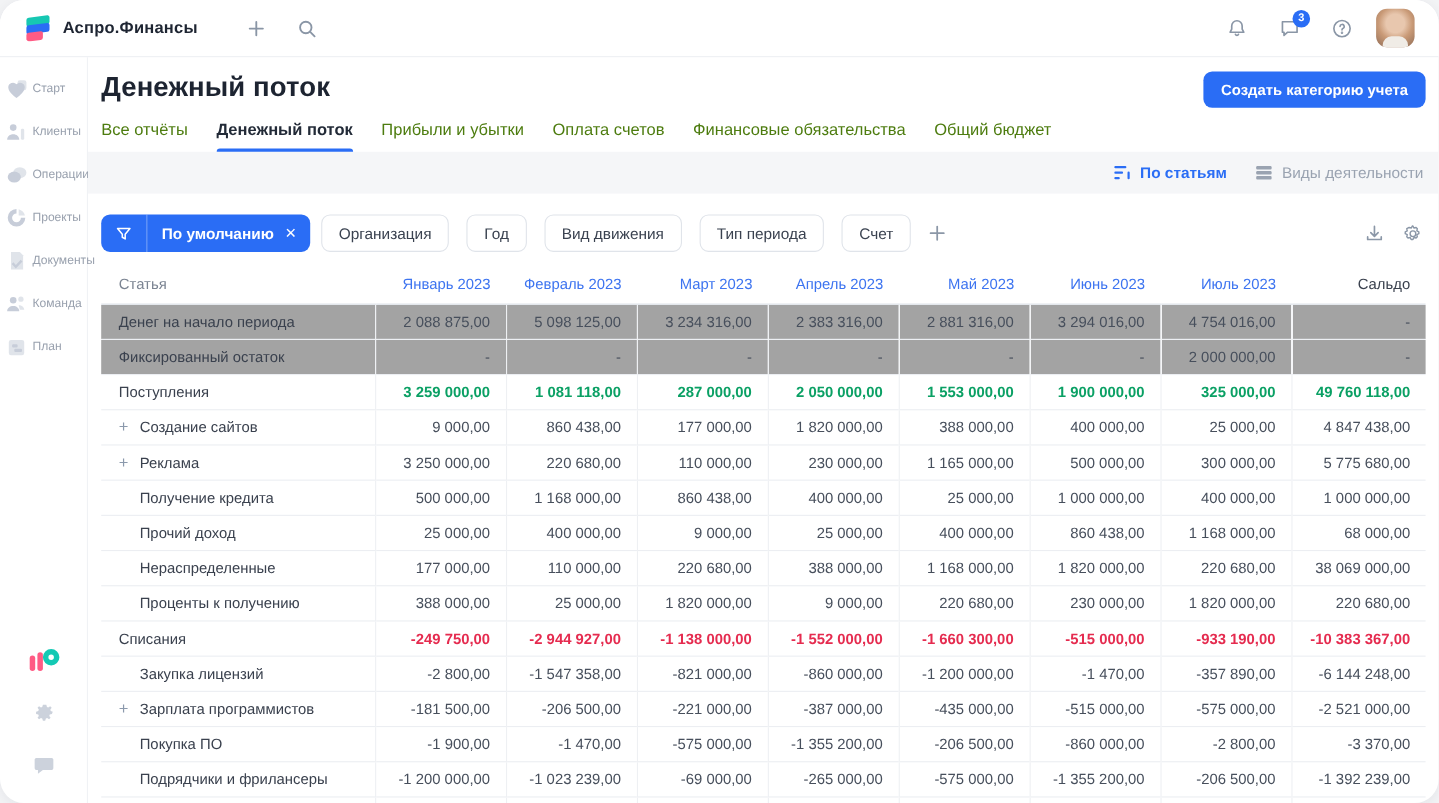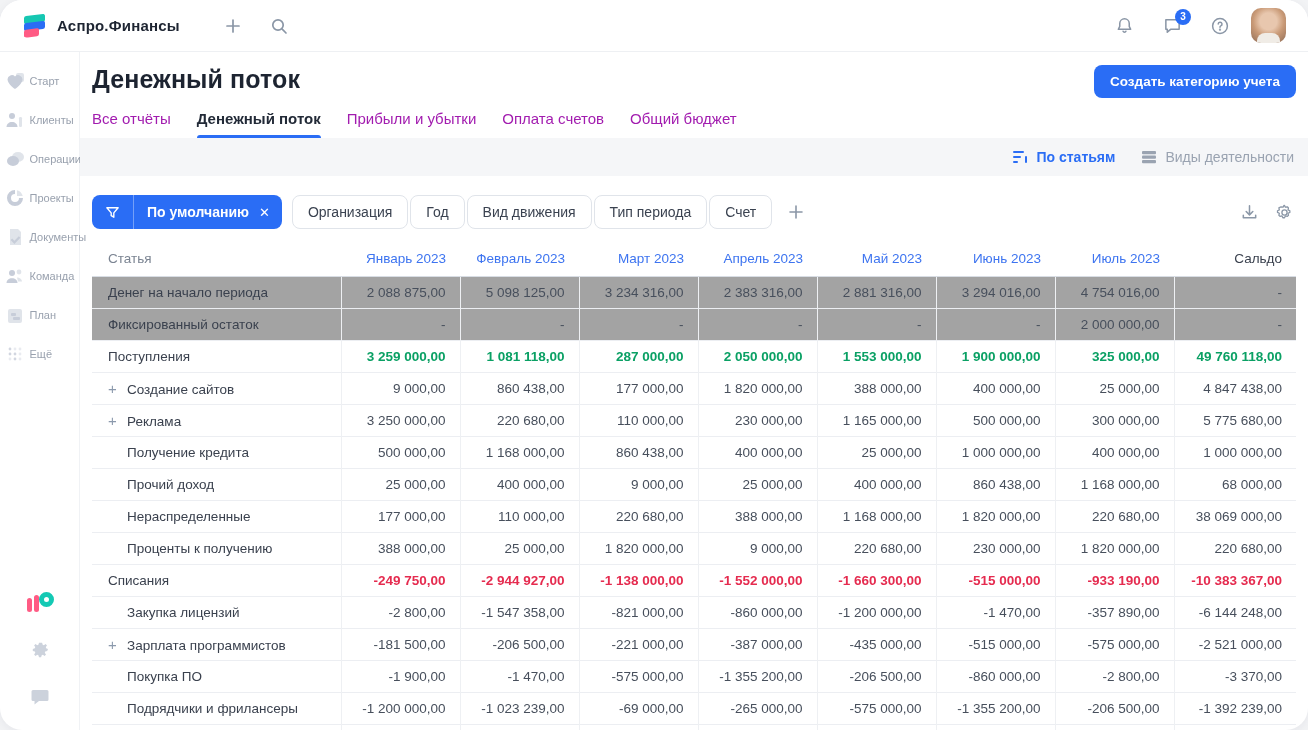--- a/index.html
+++ b/index.html
@@ -48,21 +48,21 @@
 
   .main{ flex:1; min-width:0; display:flex; flex-direction:column; }
 
   
   .page-head{ padding:13px 12px 0 12px; display:flex; align-items:flex-start;}
   h1{ font-size:25px; font-weight:700; color:#1d2431; letter-spacing:.1px;}
   .create-btn{ margin-left:auto; background:#2a6df5; color:#fff; border:none; height:33px;
                border-radius:8px; padding:0 16px; font-size:13.5px; font-weight:600; cursor:pointer;
                font-family:inherit;}
   .tabs{ display:flex; gap:26px; padding:12px 12px 0 12px;}
-  .tab{ font-size:15px; color:#a21caf; padding-bottom:11px; cursor:pointer; position:relative; white-space:nowrap;}
+  .tab{ font-size:15px; color:#4d7c0f; padding-bottom:11px; cursor:pointer; position:relative; white-space:nowrap;}
   .tab.active{ color:#222a37; font-weight:600;}
   .tab.active::after{ content:""; position:absolute; left:0; right:0; bottom:0; height:3px;
                       background:#2a6df5; border-radius:3px 3px 0 0;}
   .subtabs{ background:#f5f6f8; height:38px; display:flex; align-items:center; gap:26px; padding:0 14px;justify-content:flex-end;}
   .subtab{ display:flex; align-items:center; gap:8px; font-size:14px; cursor:pointer; color:#9aa3b1;}
   .subtab.active{ color:#2a6df5; font-weight:600;}
   .subtab .sic{ display:flex;}
 
   
   .toolbar{ display:flex; align-items:center; gap:10px; padding:19px 14px 14px 12px;}
@@ -212,38 +212,20 @@
           <div class="side-item">
             <span class="ic">
               <svg width="22" height="20" viewBox="0 0 22 20" fill="currentColor">
                 <rect x="4" y="4" width="14" height="14" rx="2" opacity=".55"></rect>
                 <rect x="7" y="8" width="5" height="3" rx="1"></rect>
                 <rect x="9" y="12" width="7" height="3" rx="1"></rect>
               </svg>
             </span>
             <span class="lb">План</span>
           </div>
-          <div class="side-item">
-            <span class="ic">
-              <svg width="22" height="20" viewBox="0 0 22 20" fill="currentColor">
-                <g opacity=".8">
-                  <circle cx="6" cy="5" r="1.4"></circle>
-                  <circle cx="11" cy="5" r="1.4" opacity=".5"></circle>
-                  <circle cx="16" cy="5" r="1.4" opacity=".5"></circle>
-                  <circle cx="6" cy="10" r="1.4"></circle>
-                  <circle cx="11" cy="10" r="1.4"></circle>
-                  <circle cx="16" cy="10" r="1.4" opacity=".5"></circle>
-                  <circle cx="6" cy="15" r="1.4" opacity=".5"></circle>
-                  <circle cx="11" cy="15" r="1.4"></circle>
-                  <circle cx="16" cy="15" r="1.4" opacity=".5"></circle>
-                </g>
-              </svg>
-            </span>
-            <span class="lb">Ещё</span>
-          </div>
         </div>
       <div class="side-bottom">
         <div class="brandmark">
             <span class="bar b1"></span>
             <span class="bar b2"></span>
             <span class="ring"></span>
           </div>
         <div class="gic">
           <svg width="22" height="22" viewBox="0 0 22 22" fill="currentColor">
               <path d="M11 7.5A3.5 3.5 0 1 0 11 14.5 3.5 3.5 0 0 0 11 7.5zm8 3.5l-1.9-.7-.3-1.2 1.2-1.7-1.4-1.4-1.7 1.2-1.2-.5-.6-2H10l-.6 2-1.2.5-1.7-1.2-1.4 1.4 1.2 1.7-.5 1.2-2 .7v2l2 .6.5 1.2-1.2 1.7 1.4 1.4 1.7-1.2 1.2.5.6 2h2.1l.6-2 1.2-.5 1.7 1.2 1.4-1.4-1.2-1.7.4-1.2 2-.6z"></path>
@@ -261,20 +243,21 @@
       <div class="page-head">
         <h1>Денежный поток</h1>
         <button class="create-btn">Создать категорию учета</button>
       </div>
 
       <div class="tabs" id="tabs">
           <div class="tab">Все отчёты</div>
           <div class="tab active">Денежный поток</div>
           <div class="tab">Прибыли и убытки</div>
           <div class="tab">Оплата счетов</div>
+          <div class="tab">Финансовые обязательства</div>
           <div class="tab">Общий бюджет</div>
         </div>
 
       <div class="subtabs" id="subtabs">
           <div class="subtab active">
             <span class="sic">
               <svg width="16" height="14" viewBox="0 0 16 14" fill="currentColor">
                 <rect x="1" y="1" width="11" height="2" rx="1"></rect>
                 <rect x="1" y="6" width="8" height="2" rx="1"></rect>
                 <rect x="1" y="11" width="5" height="2" rx="1"></rect>
@@ -298,21 +281,21 @@
       <div class="toolbar">
         <div class="chip-active">
           <span class="funnel">
             <svg width="15" height="15" viewBox="0 0 16 16" fill="none" stroke="#fff" stroke-width="1.5" stroke-linejoin="round">
                 <path d="M2 3h12l-4.6 5.4V13l-2.8-1.6V8.4z"></path>
               </svg>
           </span>
           <span class="txt">По умолчанию</span>
           <span class="x">✕</span>
         </div>
-        <div id="chips" style="display:flex;gap:2px;align-items:center;">
+        <div id="chips" style="display:flex;gap:16px;align-items:center;">
             <div class="chip">Организация</div>
             <div class="chip">Год</div>
             <div class="chip">Вид движения</div>
             <div class="chip">Тип периода</div>
             <div class="chip">Счет</div>
           </div>
         <div class="chip-plus">
           <svg width="20" height="20" viewBox="0 0 20 20" fill="none" stroke="currentColor" stroke-width="1.6" stroke-linecap="round">
               <path d="M10 4v12M4 10h12"></path>
             </svg>

